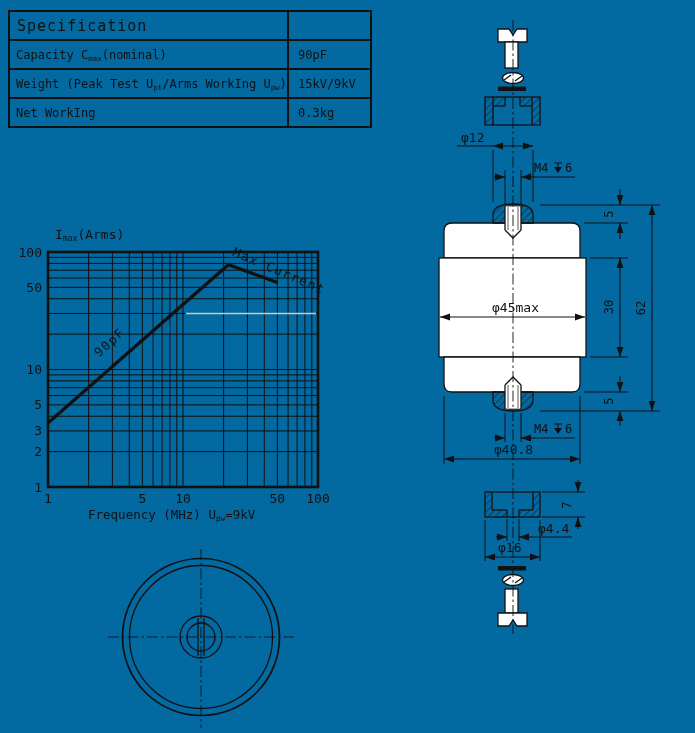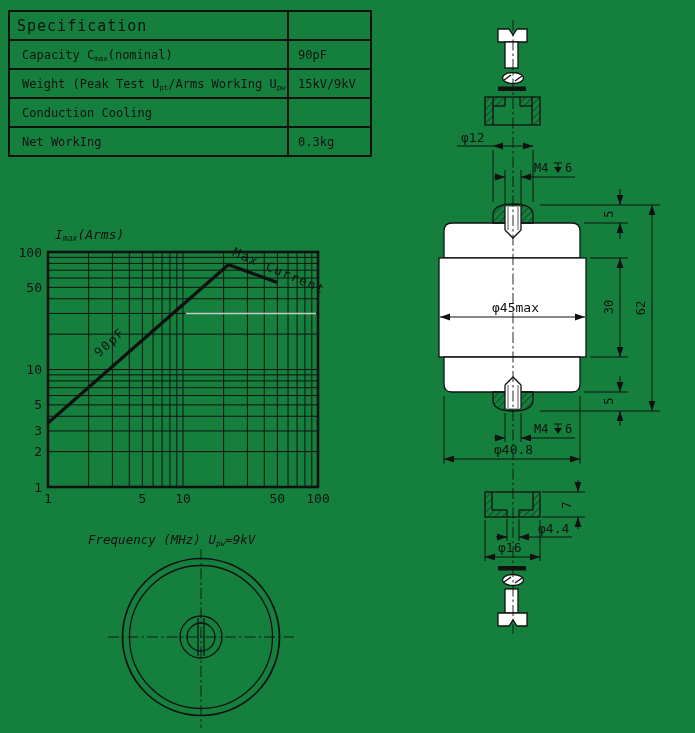--- a/index.html
+++ b/index.html
@@ -1,28 +1,28 @@
 <!DOCTYPE html>
 <html><head>
 <meta charset="utf-8">
 <style>
   html,body{margin:0;padding:0;background:#fff;}
-  .page{position:relative;width:695px;height:733px;background:#15803d;overflow:hidden;
+  .page{position:relative;width:695px;height:733px;background:#0369a1;overflow:hidden;
         font-family:"DejaVu Sans Mono",monospace;color:#111;}
   
   table.spec{position:absolute;left:8px;top:10px;width:364px;border-collapse:collapse;
              table-layout:fixed;font-family:"DejaVu Sans Mono",monospace;font-size:12px;color:#111;}
   table.spec th,table.spec td{border:2px solid #111;overflow:hidden;white-space:nowrap;}
   table.spec th.hd{width:263px;text-align:left;font-weight:normal;font-size:15px;
                    letter-spacing:1px;padding:4px 7px;height:19px;}
-  table.spec td.lab{padding:3px 12px;height:21px;}
+  table.spec td.lab{padding:3px 6px;height:21px;}
   table.spec td.val{padding:3px 9px;width:85px;}
   .sub{font-size:0.62em;position:relative;top:0.28em;}
   
-  .ttl{position:absolute;font-family:"DejaVu Sans Mono",monospace;font-size:13px;color:#111;white-space:nowrap;font-style:italic;}
+  .ttl{position:absolute;font-family:"DejaVu Sans Mono",monospace;font-size:13px;color:#111;white-space:nowrap;}
   
   .ln{stroke:#111;stroke-width:1.3;fill:none;}
   .ln2{stroke:#111;stroke-width:1.7;fill:none;}
   .f{fill:#fff;}
   .hat{fill:url(#hatch);}
   .dim{stroke:#111;stroke-width:1;fill:none;}
   .thin{stroke:#111;stroke-width:0.7;fill:none;}
   .cl{stroke:#111;stroke-width:0.9;stroke-dasharray:11 3 2.5 3;fill:none;}
   .fillb{fill:#111;stroke:none;}
   .t12{font-family:"DejaVu Sans Mono",monospace;font-size:12px;fill:#111;}
@@ -41,24 +41,20 @@
       </tr>
     </thead>
     <tbody id="spec-body">
         <tr>
           <td class="lab"><span>Capacity C</span><span class="sub">max</span><span>(nominal)</span></td>
           <td class="val">90pF</td>
         </tr>
         <tr>
           <td class="lab"><span>Weight (Peak Test U</span><span class="sub">pt</span><span>/Arms WorkIng U</span><span class="sub">pw</span><span>)</span></td>
           <td class="val">15kV/9kV</td>
-        </tr>
-        <tr>
-          <td class="lab"><span>Conduction Cooling</span></td>
-          <td class="val"></td>
         </tr>
         <tr>
           <td class="lab"><span>Net WorkIng</span></td>
           <td class="val">0.3kg</td>
         </tr>
       </tbody>
   </table>
 
   <div class="ttl" style="left:55px;top:227px;"><span>I</span><span class="sub">max</span><span>(Arms)</span></div>
 
@@ -109,21 +105,21 @@
       <text x="48" y="503" text-anchor="middle" font-family="&quot;DejaVu Sans Mono&quot;,monospace" font-size="13" fill="#111">1</text>
       <text x="142.36095058536256" y="503" text-anchor="middle" font-family="&quot;DejaVu Sans Mono&quot;,monospace" font-size="13" fill="#111">5</text>
       <text x="183" y="503" text-anchor="middle" font-family="&quot;DejaVu Sans Mono&quot;,monospace" font-size="13" fill="#111">10</text>
       <text x="277.3609505853625" y="503" text-anchor="middle" font-family="&quot;DejaVu Sans Mono&quot;,monospace" font-size="13" fill="#111">50</text>
       <text x="318" y="503" text-anchor="middle" font-family="&quot;DejaVu Sans Mono&quot;,monospace" font-size="13" fill="#111">100</text>
       <polyline points="48,423.0720047888426 228.42206406955148,264.67888418386855 277.3609505853625,282.5073839844264" fill="none" stroke="#111" stroke-width="3.2"></polyline>
       <text x="112.41136938715442" y="345.51590203792887" text-anchor="middle" transform="rotate(-42 112.41136938715442 345.51590203792887)" font-family="&quot;DejaVu Sans Mono&quot;,monospace" font-size="12.5" letter-spacing="1.5" fill="#111">90pF</text>
       <text x="277.3609505853625" y="274.77385305689324" text-anchor="middle" transform="rotate(23 277.3609505853625 274.77385305689324)" font-family="&quot;DejaVu Sans Mono&quot;,monospace" font-size="12.5" letter-spacing="1.5" fill="#111">Max Current</text>
     </svg>
 
-  <div class="ttl" style="left:88px;top:532px;font-size:12.5px;"><span>Frequency (MHz) U</span><span class="sub">pw</span><span>=9kV</span></div>
+  <div class="ttl" style="left:88px;top:507px;font-size:12.5px;"><span>Frequency (MHz) U</span><span class="sub">pw</span><span>=9kV</span></div>
 
   <svg style="position:absolute;left:430px;top:0;" width="265" height="660" viewBox="430 0 265 660" xmlns="http://www.w3.org/2000/svg">
     <defs>
       <marker id="arr" markerUnits="userSpaceOnUse" markerWidth="22" markerHeight="10" viewBox="-11 -5 22 10" refX="0" refY="0" orient="auto-start-reverse">
         <path d="M0,0 L-10,3.4 L-10,-3.4 Z" fill="#111"></path>
       </marker>
       <pattern id="hatch" width="5" height="5" patternUnits="userSpaceOnUse" patternTransform="rotate(45)">
         <line x1="0" y1="0" x2="0" y2="5" stroke="#111" stroke-width="1"></line>
       </pattern>
     </defs>

